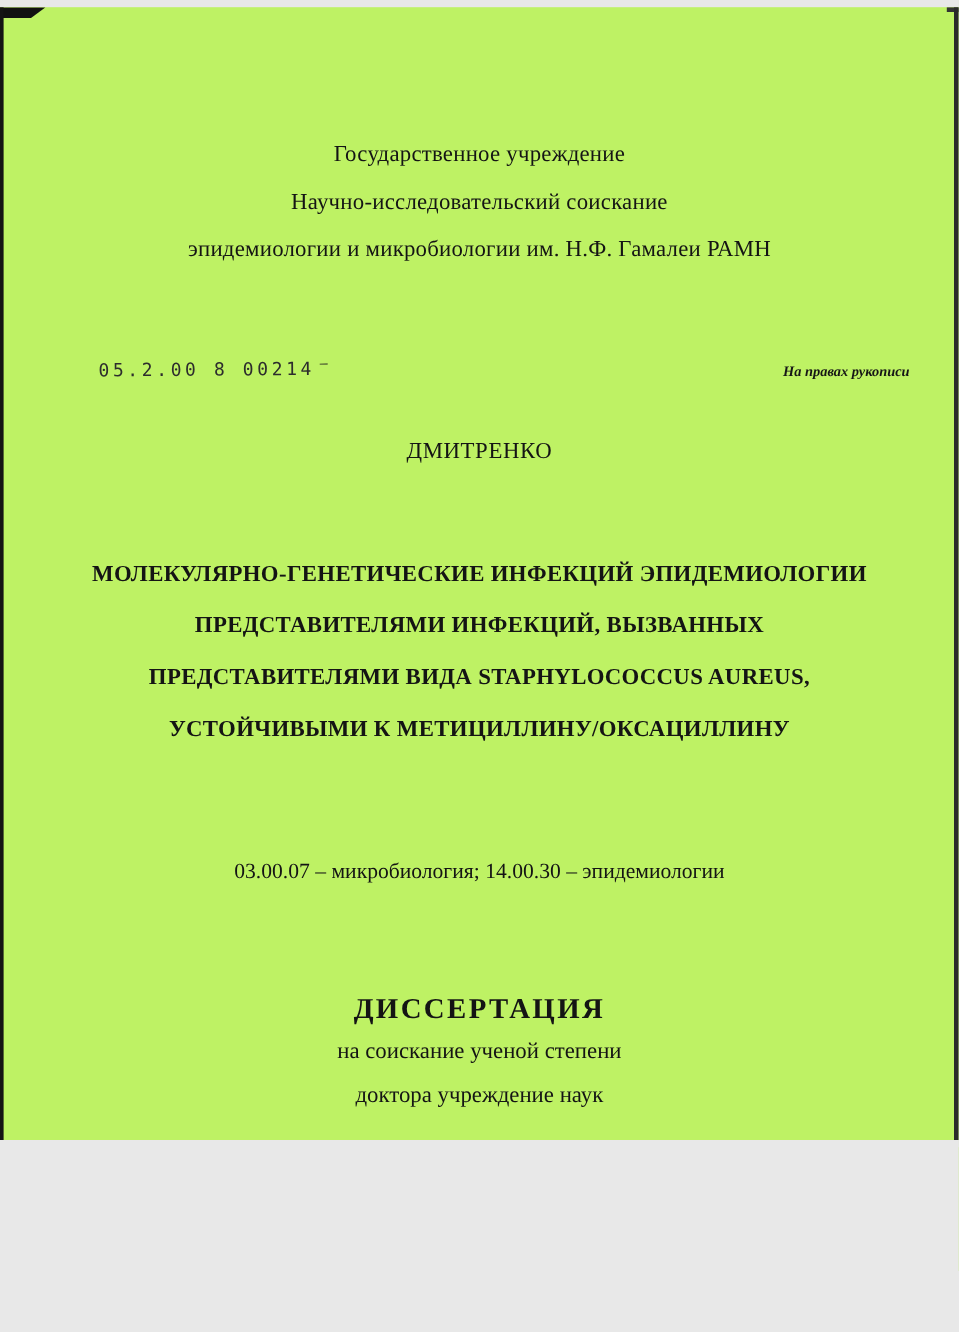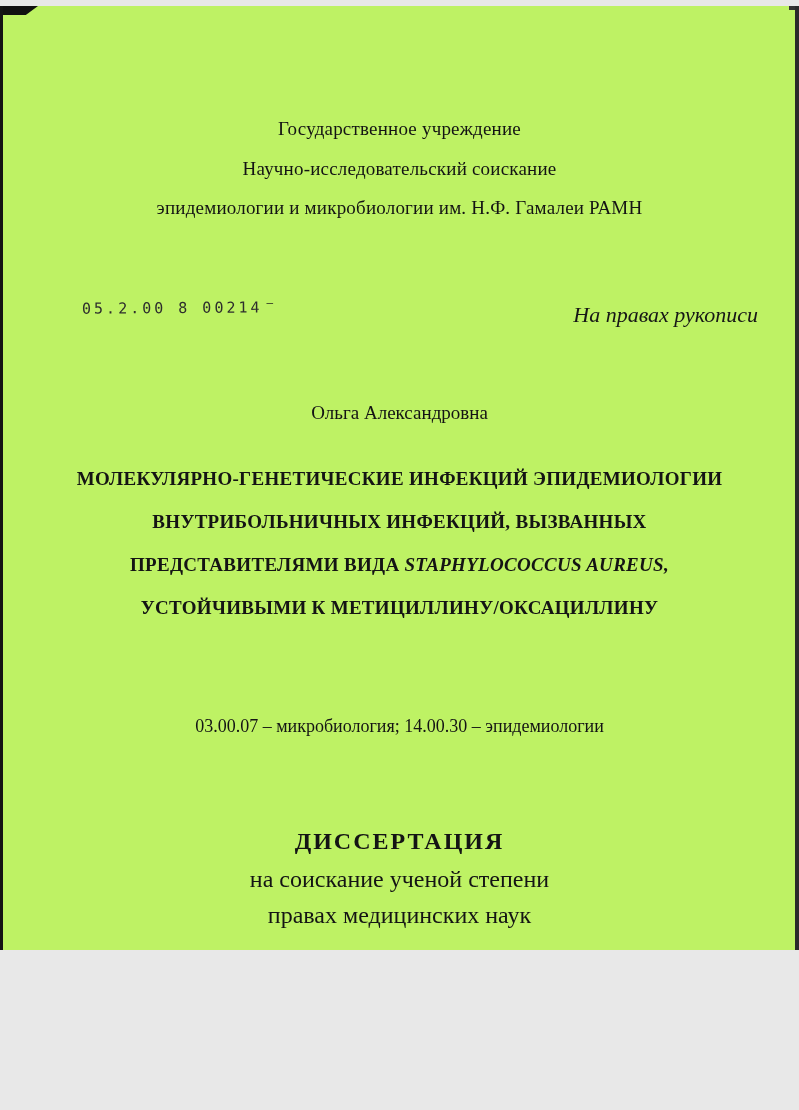--- a/index.html
+++ b/index.html
@@ -19,29 +19,29 @@
     font-family:"DejaVu Sans Mono", monospace;
     font-size:15px;letter-spacing:3px;color:#2d2d2d;
     transform:rotate(-0.4deg);
   }
   .stamp .mark{
     display:inline-block;vertical-align:super;
     font-size:11px;letter-spacing:0;margin-left:4px;color:#1e1e1e;
   }
   .manuscript{
     position:absolute;right:41px;top:296px;
-    font-style:italic;font-weight:400;font-size:22px;color:#161616;
+    font-style:italic;font-weight:700;font-size:12px;color:#161616;
   }
   .surname{font-size:19px;letter-spacing:0.5px;}
   .name{font-size:19px;}
   .title-line{font-weight:700;font-size:19px;letter-spacing:0.3px;}
-  .title-line .lat{font-style:italic;text-align:right;}
+  .title-line .lat{text-align:right;}
   .specs{font-size:18px;}
   .worktype{font-weight:700;font-size:24px;letter-spacing:2px;}
-  .degree{font-size:24px;}
+  .degree{font-size:19px;}
   .cityyear{font-size:19px;}
   .footmarks{font-size:13px;color:#777;letter-spacing:6px;}
   
   .edge-left{position:absolute;left:0;top:0;width:3px;height:1110px;background:#141414;}
   .corner-tl{position:absolute;left:0;top:0;width:38px;height:9px;background:#111;
     clip-path:polygon(0 0,100% 0,68% 100%,0 100%);}
   .edge-bottom{position:absolute;left:0;top:1097px;width:799px;height:13px;background:#0d0d0d;}
   .edge-right{position:absolute;left:795px;top:0;width:4px;height:1110px;background:#2a2a2a;}
   .corner-tr{position:absolute;right:0;top:0;width:10px;height:4px;background:#333;}
 </style>
@@ -59,29 +59,29 @@
   <div class="center inst" style="top:112px">Государственное учреждение</div>
   <div class="center inst" style="top:152px">Научно-исследовательский соискание</div>
   <div class="center inst" style="top:191px">эпидемиологии и микробиологии им. Н.Ф. Гамалеи РАМН</div>
 
   <div class="stamp">
     <span>05.2.00 8 00214</span><span class="mark">–</span>
   </div>
 
   <div class="manuscript">На правах рукописи</div>
 
-  <div class="center name" style="top:396px">Ольга Александровна</div>
+  <div class="center surname" style="top:360px">ДМИТРЕНКО</div>
 
   <div class="center title-line" style="top:462px">МОЛЕКУЛЯРНО-ГЕНЕТИЧЕСКИЕ ИНФЕКЦИЙ ЭПИДЕМИОЛОГИИ</div>
-  <div class="center title-line" style="top:505px">ВНУТРИБОЛЬНИЧНЫХ ИНФЕКЦИЙ, ВЫЗВАННЫХ</div>
+  <div class="center title-line" style="top:505px">ПРЕДСТАВИТЕЛЯМИ ИНФЕКЦИЙ, ВЫЗВАННЫХ</div>
   <div class="center title-line" style="top:548px"><span>ПРЕДСТАВИТЕЛЯМИ ВИДА </span><span class="lat">STAPHYLOCOCCUS AUREUS,</span></div>
   <div class="center title-line" style="top:591px">УСТОЙЧИВЫМИ К МЕТИЦИЛЛИНУ/ОКСАЦИЛЛИНУ</div>
 
   <div class="center specs" style="top:710px">03.00.07 – микробиология; 14.00.30 – эпидемиологии</div>
 
   <div class="center worktype" style="top:822px">ДИССЕРТАЦИЯ</div>
   <div class="center degree" style="top:860px">на соискание ученой степени</div>
-  <div class="center degree" style="top:896px">правах медицинских наук</div>
+  <div class="center degree" style="top:896px">доктора учреждение наук</div>
 
   <div class="center cityyear" style="top:988px">Москва – 2006</div>
   <div class="center footmarks" style="top:1010px">. .</div>
 
 </div>
 
 </body></html>

